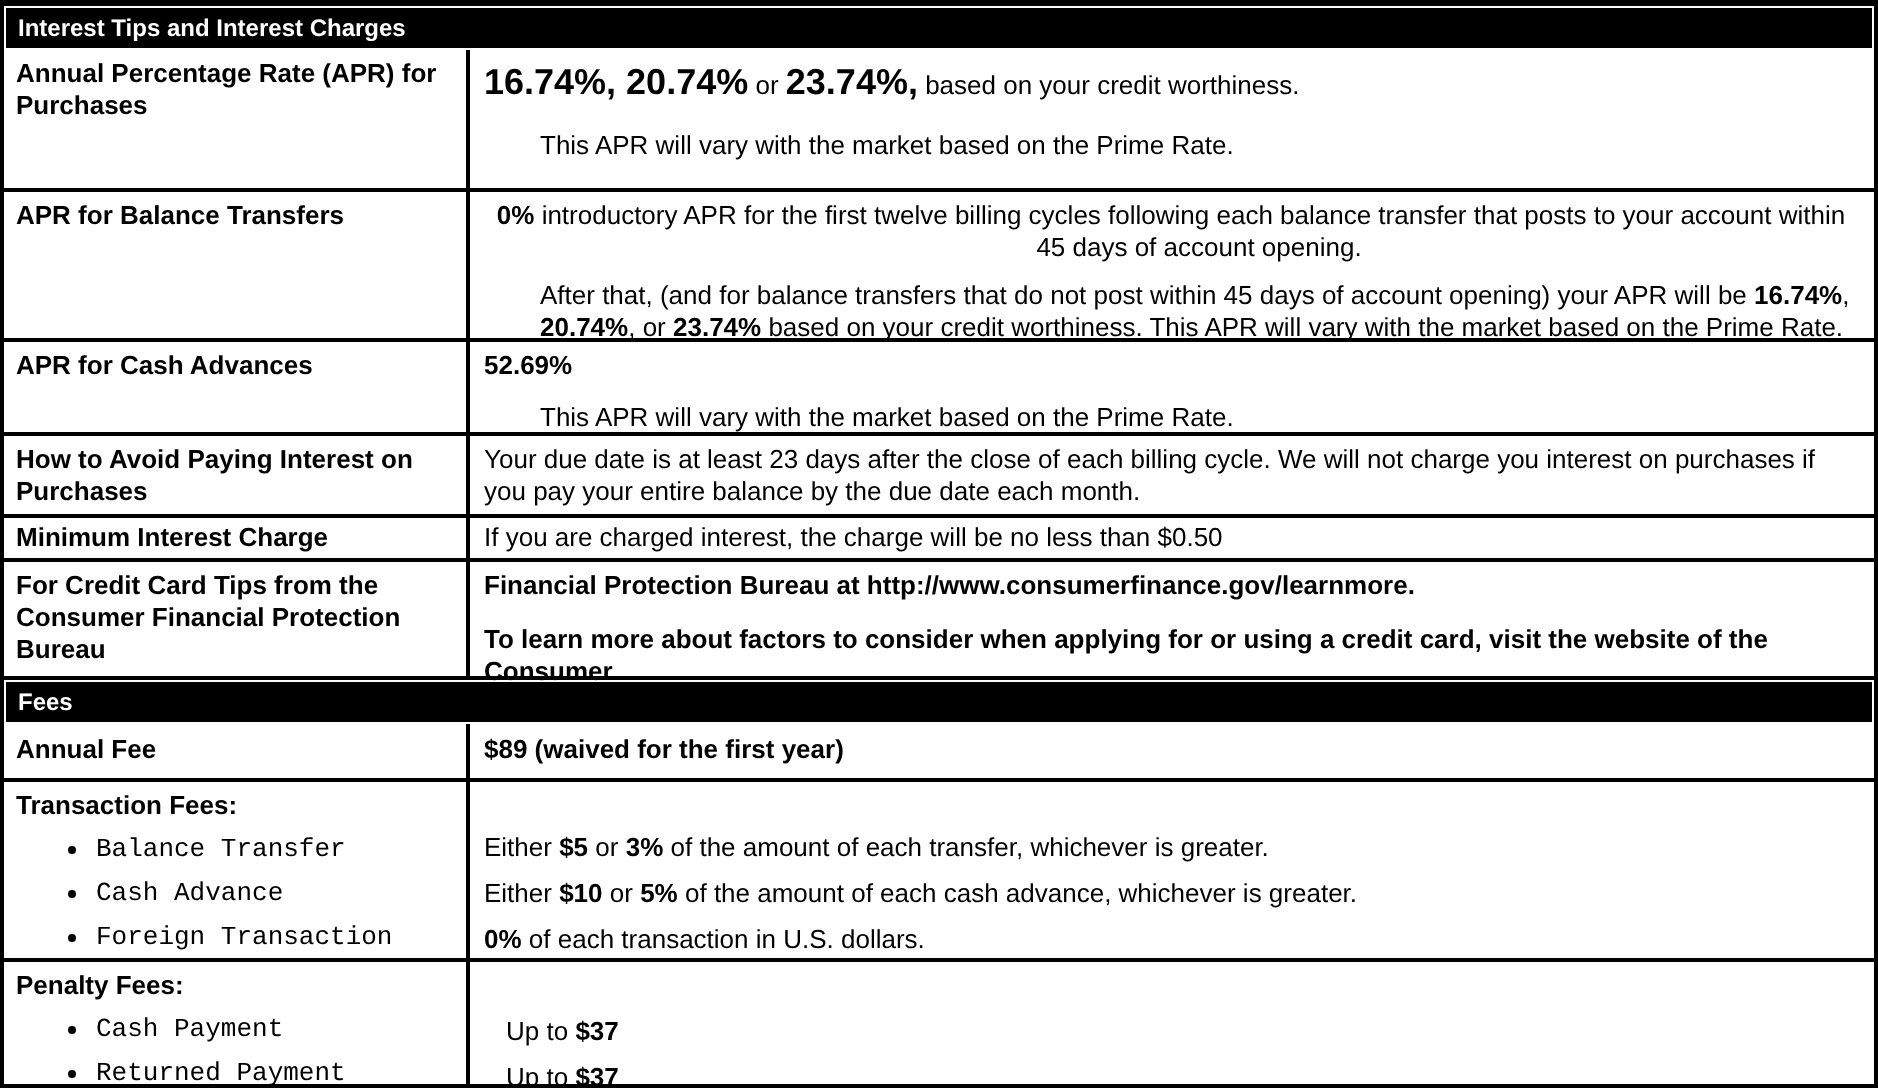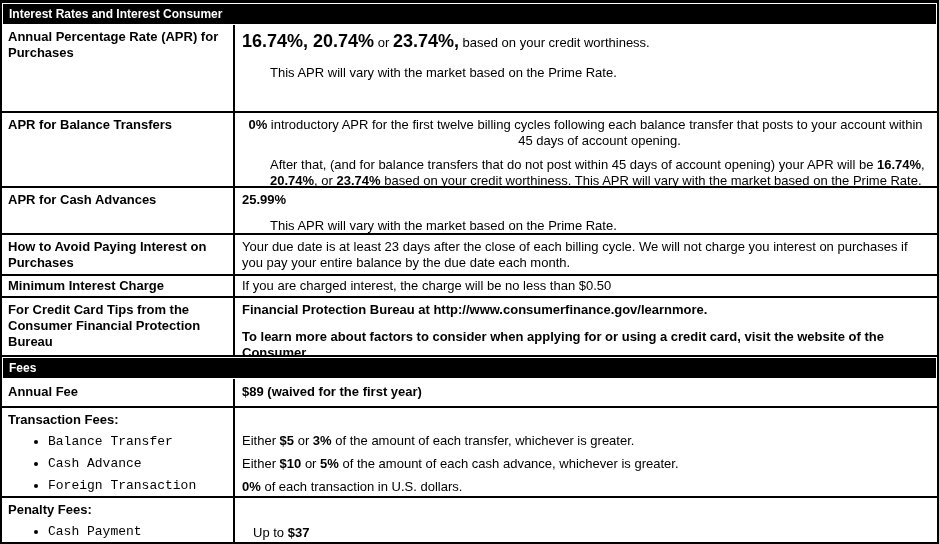--- a/index.html
+++ b/index.html
@@ -32,21 +32,21 @@
   .cell.label {
     width:233px; flex:0 0 233px;
     border-right:2px solid #000;
     font-weight:bold;
     padding:4px 6px 0 6px;
   }
   .cell.content {
     flex:1 1 auto;
     padding:4px 8px 0 7px;
   }
-  .h68{height:88px}.h75{height:75px}.h47{height:47px}.h41{height:41px}
+  .h68{height:71px}.h75{height:75px}.h47{height:47px}.h41{height:41px}
   .h22{height:22px}.h59{height:59px}.h29{height:29px}.h90{height:90px}.h64{height:64px}
   .h22 .cell.label, .h22 .cell.content { padding-top:2px; }
   .h29 .cell.label, .h29 .cell.content { padding-top:5px; }
   .big { font-weight:bold; font-size:18px; line-height:20px; }
   .rates-line { margin-top:2px; }
   .indent { padding-left:28px; }
   .hang { padding-left:28px; text-indent:-28px;text-align:center; }
   .gap14 { margin-top:14px; }
   .gap10 { margin-top:10px; }
   .gap8  { margin-top:8px; }
@@ -57,42 +57,42 @@
   ul.bullets li { margin-top:6px; }
   .vals p { margin-top:7px; }
   .vals p.first3 { margin-top:21px; }
   .vals p.first2 { margin-top:23px; }
 </style>
 </head>
 <body>
 
 <div class="table">
 
-  <div class="section-bar">Interest Rates and Interest Consumer</div>
+  <div class="section-bar">Interest Tips and Interest Charges</div>
 
   <div class="row h68">
     <div class="cell label">Annual Percentage Rate (APR) for Purchases</div>
     <div class="cell content">
       <p class="rates-line"><span class="big">16.74%, 20.74%</span><span> or </span><span class="big">23.74%,</span><span> based on your credit worthiness.</span></p>
       <p class="indent gap14">This APR will vary with the market based on the Prime Rate.</p>
     </div>
   </div>
 
   <div class="row h75">
     <div class="cell label">APR for Balance Transfers</div>
     <div class="cell content">
       <p class="hang"><span class="bold">0%</span><span> introductory APR for the first twelve billing cycles following each balance transfer that posts to your account within 45 days of account opening.</span></p>
       <p class="indent gap8"><span>After that, (and for balance transfers that do not post within 45 days of account opening) your APR will be </span><span class="bold">16.74%</span><span>, </span><span class="bold">20.74%</span><span>, or </span><span class="bold">23.74%</span><span> based on your credit worthiness. This APR will vary with the market based on the Prime Rate.</span></p>
     </div>
   </div>
 
   <div class="row h47">
     <div class="cell label">APR for Cash Advances</div>
     <div class="cell content">
-      <p class="bold">25.99%</p>
+      <p class="bold">52.69%</p>
       <p class="indent gap10">This APR will vary with the market based on the Prime Rate.</p>
     </div>
   </div>
 
   <div class="row h41">
     <div class="cell label">How to Avoid Paying Interest on Purchases</div>
     <div class="cell content">
       <p>Your due date is at least 23 days after the close of each billing cycle. We will not charge you interest on purchases if you pay your entire balance by the due date each month.</p>
     </div>
   </div>

